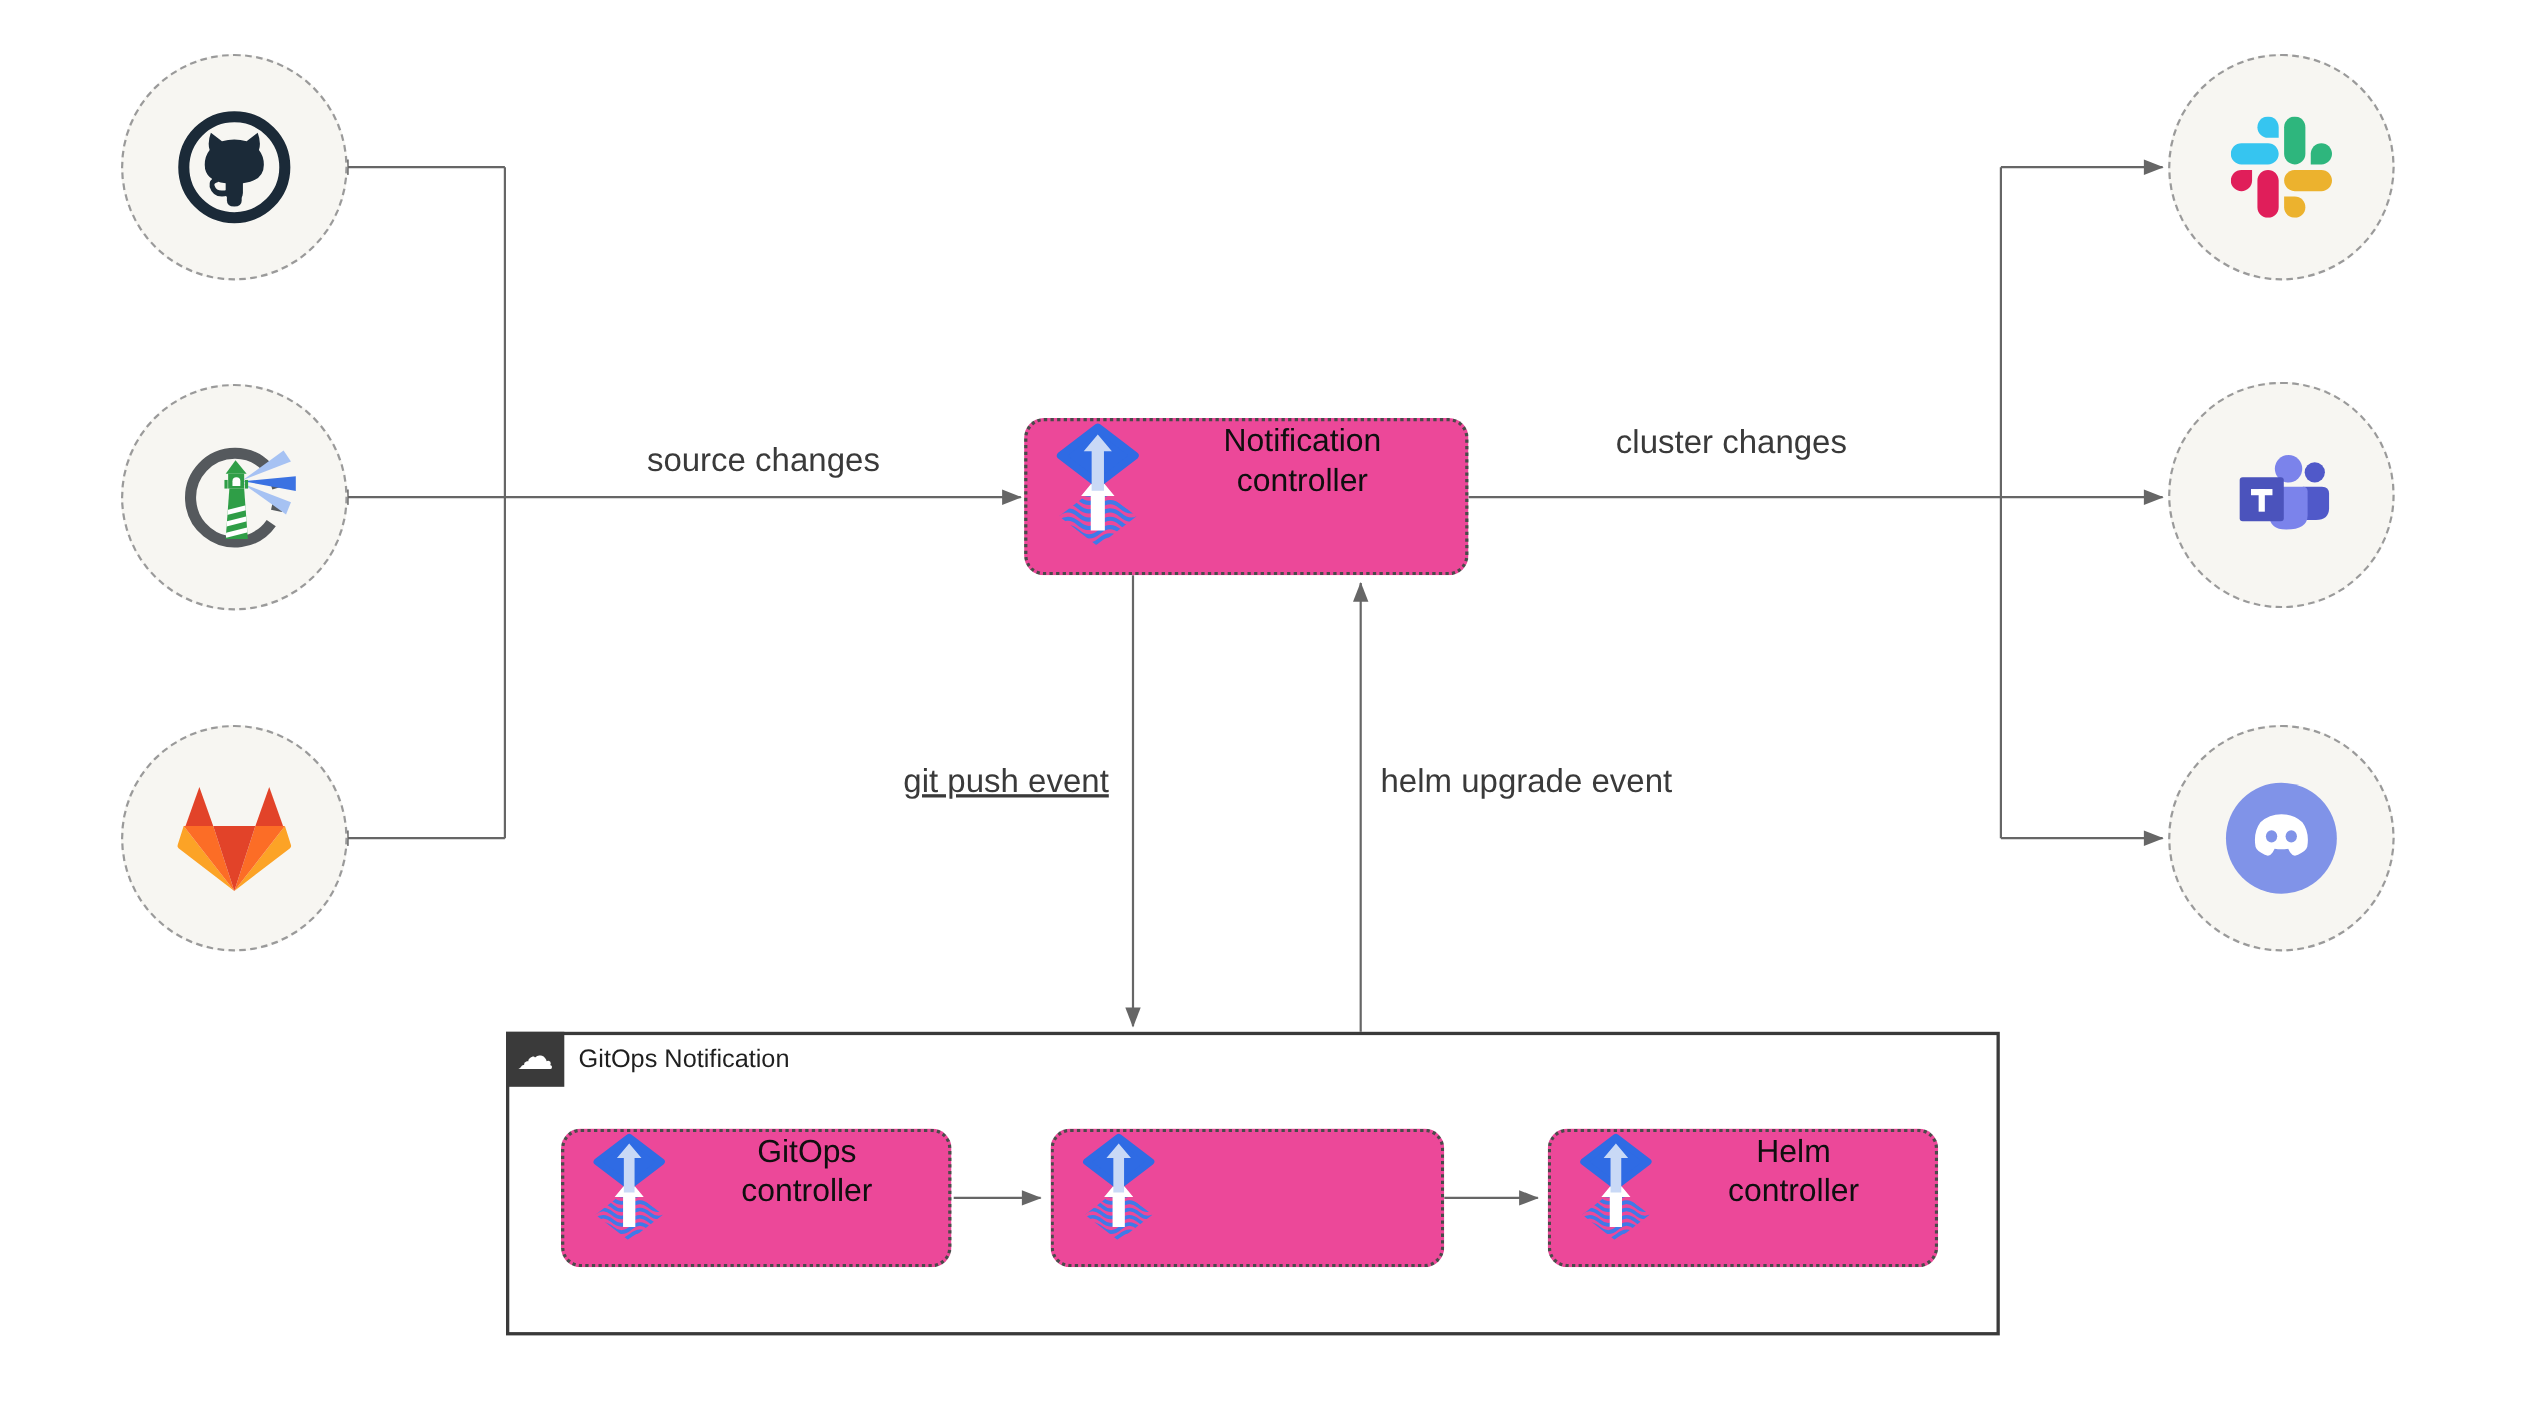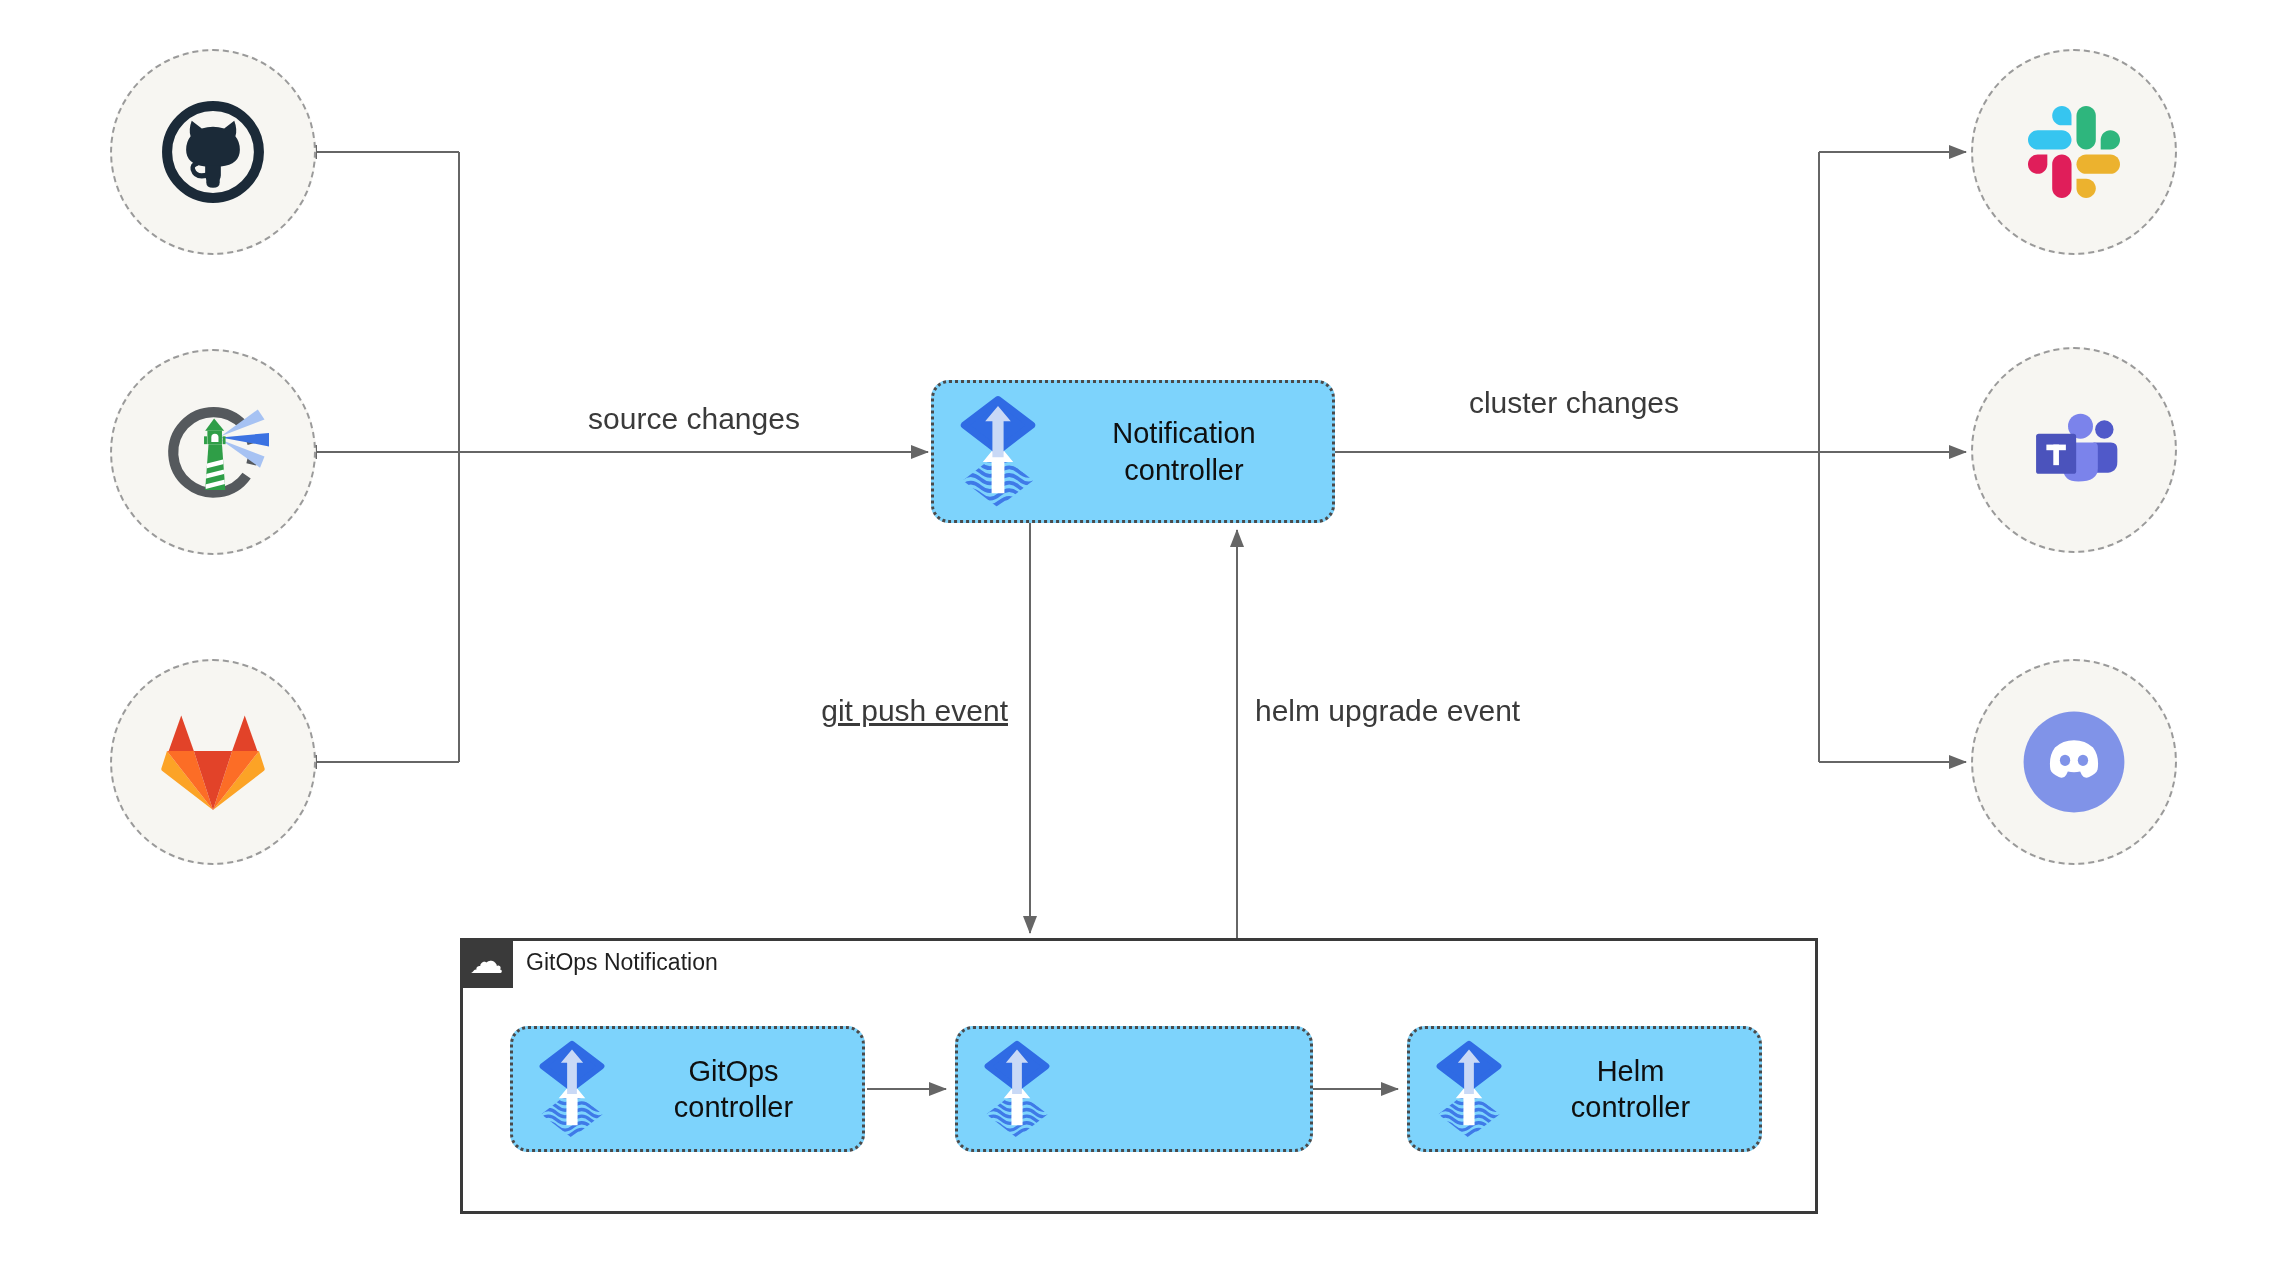--- a/index.html
+++ b/index.html
@@ -9,23 +9,23 @@
   }
   .wires { position:absolute; left:0; top:0; width:2292px; height:1284px; }
 
   .circle-node {
     position:absolute; width:206px; height:206px; border-radius:50%;
     border:2px dashed #9a9a9a; background:#f7f6f2; box-sizing:border-box;
     display:flex; align-items:center; justify-content:center;
   }
 
   .ctrl-box {
-    position:absolute; background:#7dd3fc; border:3px dotted #4a4a4a;
+    position:absolute; background:#ec4899; border:3px dotted #4a4a4a;
     border-radius:18px; box-sizing:border-box;
-    display:flex; align-items:center; padding:0 24px; gap:22px;
+    display:flex; align-items:flex-start; padding:0 24px; gap:22px;
   }
   .ctrl-label { flex:1; text-align:center; font-size:29px; color:#0f0f0f; line-height:1.25; }
 
   .edge-label { position:absolute; font-size:30px; color:#3a3a3a; white-space:nowrap; }
 
   .group-box {
     position:absolute; left:460px; top:938px; width:1358px; height:276px;
     border:3px solid #3a3a3a; box-sizing:border-box; background:transparent;
   }
   .corner-badge {

